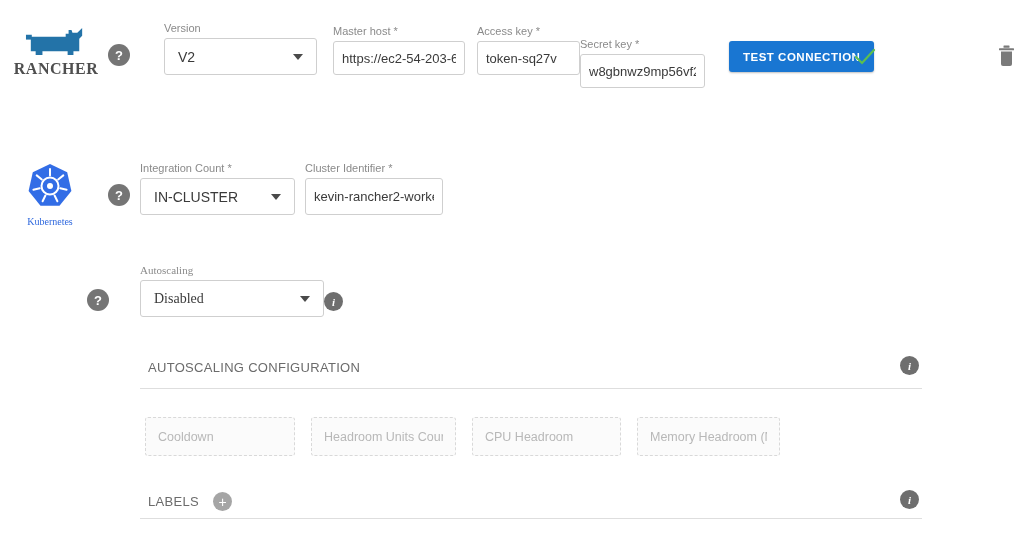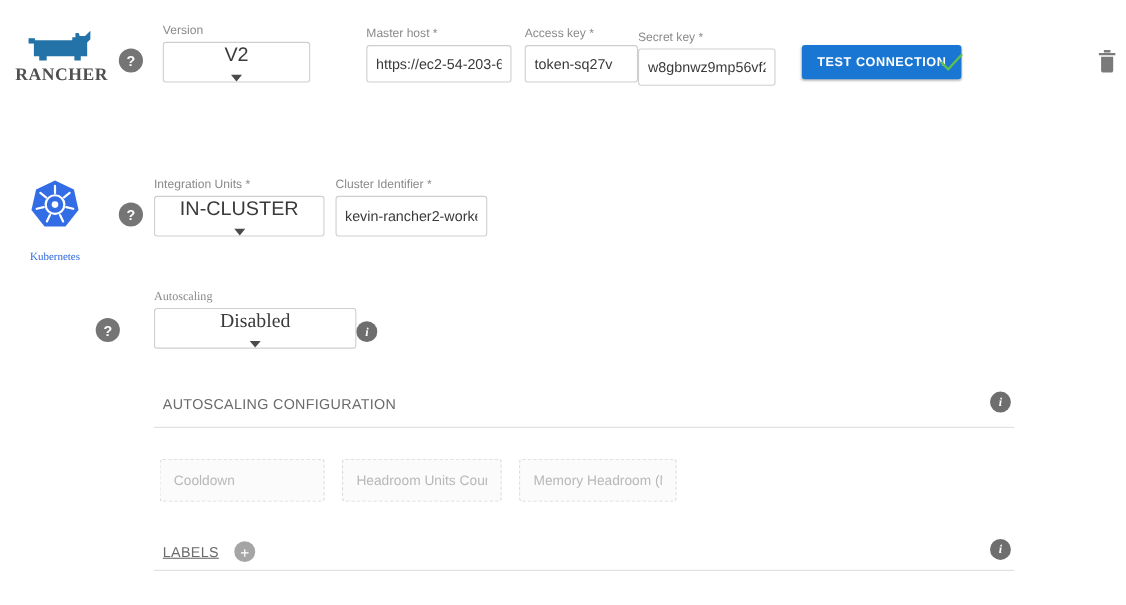--- a/index.html
+++ b/index.html
@@ -6,39 +6,39 @@
   html,body { background:#fff; }
   .page {
     position:relative; width:1024px; height:550px; background:#ffffff;
     font-family:"Liberation Sans", sans-serif; overflow:hidden;
   }
   .abs { position:absolute; }
 
   
   .logo { display:flex; flex-direction:column; align-items:center;font-family:Liberation Serif, serif; }
   .rancher-text { font-size:16px; font-weight:700; letter-spacing:.5px; color:#4f4f4f; margin-top:1px; }
-  .k8s-text { font-size:10px; color:#3069de; margin-top:18px; }
+  .k8s-text { font-size:10px; color:#3069de; margin-top:6px; }
 
   
   .circle-icon {
     border-radius:50%; background:#757575; color:#fff;
     display:flex; align-items:center; justify-content:center;
     font-weight:700; cursor:pointer; user-select:none;
   }
   .help { width:22px; height:22px; font-size:13px; }
   .info { width:19px; height:19px; font-size:11px; background:#6e6e6e; font-family:"Liberation Serif", serif; font-style:italic; }
   .plus { width:19px; height:19px; font-size:14px; background:#a5a5a5; font-weight:400; }
 
   
   .field { position:absolute; display:flex; flex-direction:column; }
   .flabel { font-size:11px; color:#8a8a8a; margin-bottom:4px; white-space:nowrap; }
   .selectbox {
     border:1px solid #cfcfcf; border-radius:3px; background:#fff; height:37px;
     display:flex; align-items:center; justify-content:space-between;
-    padding:0 13px; font-size:18px; color:#3a3a3a; cursor:pointer;flex-direction:column;
+    padding:0 13px; font-size:14px; color:#3a3a3a; cursor:pointer;
   }
   .caret { width:0; height:0; border-left:5px solid transparent; border-right:5px solid transparent; border-top:6px solid #4a4a4a; }
   .textinput {
     border:1px solid #cfcfcf; border-radius:3px; background:#fff; height:34px;
     padding:0 8px; font-size:13px; color:#3a3a3a; width:100%; outline:none;
     font-family:"Liberation Sans", sans-serif;
   }
   .textinput.tall { height:37px; }
 
   
@@ -74,39 +74,39 @@
         <path d="M6 11 h36 v-3 h3 V4 h3 l1 3 h5 l5 -5 v8 l-3 3 v13 h-6 v4 h-6 v-4 H18 v4 h-7 v-4 H6 z"></path>
       </g>
     </svg>
     <div class="rancher-text">RANCHER</div>
   </div>
 
   <div class="circle-icon help abs" style="left:108px; top:44px;">
     <span>?</span>
   </div>
 
-  <div class="field" style="left:148px; top:22px; width:134px;">
+  <div class="field" style="left:164px; top:22px; width:153px;">
     <span class="flabel">Version</span>
     <div class="selectbox">
       <span>V2</span>
       <span class="caret"></span>
     </div>
   </div>
 
   <div class="field" style="left:333px; top:25px; width:132px;">
     <span class="flabel">Master host *</span>
     <input class="textinput" type="text" value="https://ec2-54-203-6" style="">
   </div>
 
   <div class="field" style="left:477px; top:25px; width:103px;">
     <span class="flabel">Access key *</span>
     <input class="textinput" type="text" value="token-sq27v" style="">
   </div>
 
-  <div class="field" style="left:580px; top:28px; width:125px;">
+  <div class="field" style="left:580px; top:38px; width:125px;">
     <span class="flabel">Secret key *</span>
     <input class="textinput" type="text" value="w8gbnwz9mp56vf2" style="">
   </div>
 
   <button class="btn-primary abs" style="left:729px; top:41px;">TEST CONNECTION</button>
 
   <svg class="abs" style="left:853px; top:47px;" width="24" height="20" viewBox="0 0 24 20">
     <path d="M3 10 L9 16 L21 3" stroke="#5cbf4f" stroke-width="2.2" fill="none" stroke-linecap="round"></path>
   </svg>
 
@@ -134,21 +134,21 @@
       <circle cx="24" cy="24" r="3" fill="#ffffff"></circle>
     </svg>
     <div class="k8s-text">Kubernetes</div>
   </div>
 
   <div class="circle-icon help abs" style="left:108px; top:184px;">
     <span>?</span>
   </div>
 
   <div class="field" style="left:140px; top:162px; width:155px;">
-    <span class="flabel">Integration Units *</span>
+    <span class="flabel">Integration Count *</span>
     <div class="selectbox">
       <span>IN-CLUSTER</span>
       <span class="caret"></span>
     </div>
   </div>
 
   <div class="field" style="left:305px; top:162px; width:138px;">
     <span class="flabel">Cluster Identifier *</span>
     <input class="textinput tall" type="text" value="kevin-rancher2-workers" style="">
   </div>
@@ -171,24 +171,25 @@
 
   <div class="section-heading abs" style="left:148px; top:360px;">AUTOSCALING CONFIGURATION</div>
   <div class="circle-icon info abs" style="left:900px; top:356px;">
     <span>i</span>
   </div>
   <div class="divider abs" style="left:140px; top:388px; width:782px;"></div>
 
   <div class="fields-row" style="left:145px; top:417px;">
     <input class="disabled-input" style="width: 150px;" type="text" disabled="" placeholder="Cooldown">
     <input class="disabled-input" style="width: 145px;" type="text" disabled="" placeholder="Headroom Units Count">
+    <input class="disabled-input" style="width: 149px;" type="text" disabled="" placeholder="CPU Headroom">
     <input class="disabled-input" style="width: 143px;" type="text" disabled="" placeholder="Memory Headroom (MiB)">
   </div>
 
-  <div class="section-heading abs" style="left:148px; top:494px;text-decoration:underline;">LABELS</div>
+  <div class="section-heading abs" style="left:148px; top:494px;">LABELS</div>
   <div class="circle-icon plus abs" style="left:213px; top:492px;">
     <span>+</span>
   </div>
   <div class="circle-icon info abs" style="left:900px; top:490px;">
     <span>i</span>
   </div>
   <div class="divider abs" style="left:140px; top:518px; width:782px;"></div>
 
 </div>
 

